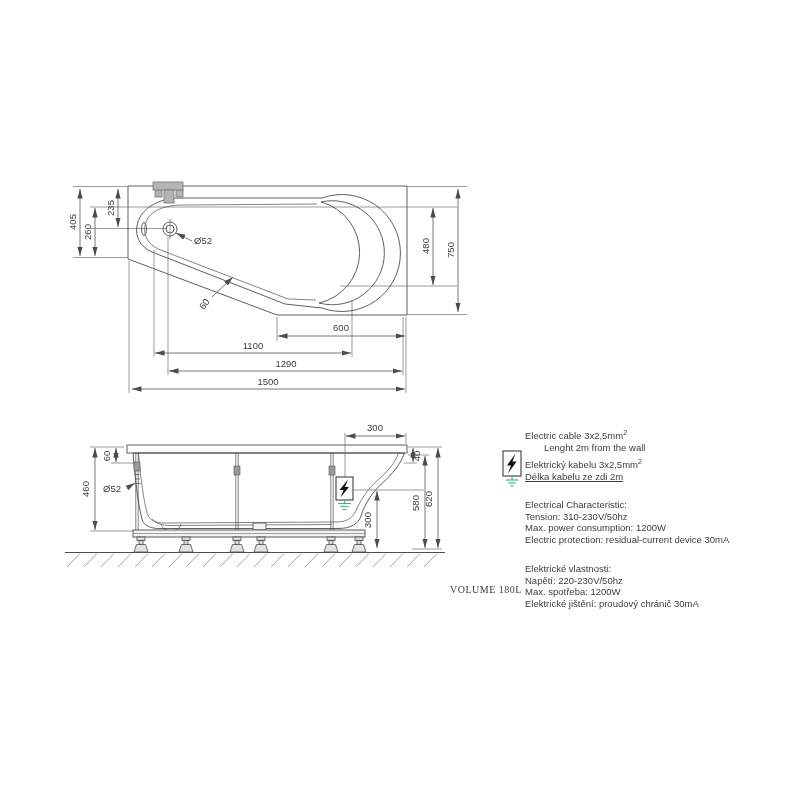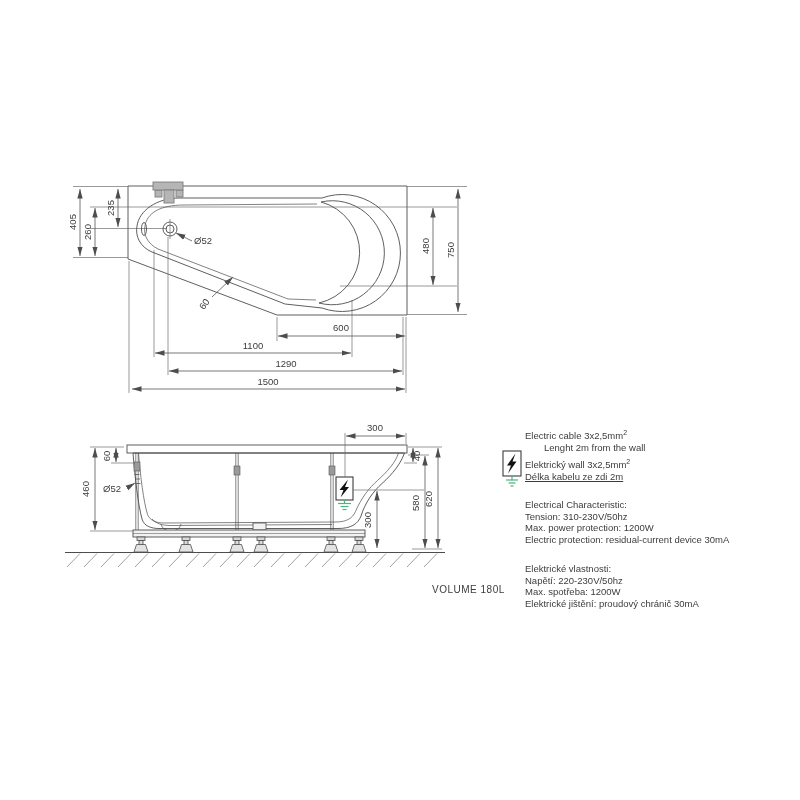--- a/index.html
+++ b/index.html
@@ -241,31 +241,31 @@
       <line x1="512" y1="476" x2="512" y2="480"></line>
       <line x1="506" y1="480" x2="518" y2="480"></line>
       <line x1="508.5" y1="483" x2="515.5" y2="483"></line>
       <line x1="510.5" y1="486" x2="513.5" y2="486"></line>
     </g>
   </g>
 </svg>
 
   <div class="note" style="left:525px;top:430px;"><span>Electric cable 3x2,5mm</span><sup>2</sup></div>
   <div class="note" style="left:525px;top:442px;margin-left:19px;">Lenght 2m from the wall</div>
-  <div class="note" style="left:525px;top:459px;"><span>Elektrický wall 3x2,5mm</span><sup>2</sup></div>
+  <div class="note" style="left:525px;top:459px;"><span>Elektrický kabelu 3x2,5mm</span><sup>2</sup></div>
   <div class="note" style="left:525px;top:471px;text-decoration:underline;">Délka kabelu ze zdi 2m</div>
 
   <div class="note" style="left:525px;top:499px;">
     <div>Electrical Characteristic:</div>
     <div>Tension: 310-230V/50hz</div>
-    <div>Max. power protection: 1200W</div>
+    <div>Max. power consumption: 1200W</div>
     <div>Electric protection: residual-current device 30mA</div>
   </div>
 
   <div class="note" style="left:525px;top:563px;">
     <div>Elektrické vlastnosti:</div>
     <div>Napětí: 220-230V/50hz</div>
     <div>Max. spotřeba: 1200W</div>
     <div>Elektrické jištění: proudový chránič 30mA</div>
   </div>
 
-  <div class="volume" style="left:432px;top:584px;">VOLUME 180L</div>
+  <div class="volume" style="left:450px;top:584px;font-family:Liberation Serif, serif;">VOLUME 180L</div>
 </div>
 
 </body></html>

